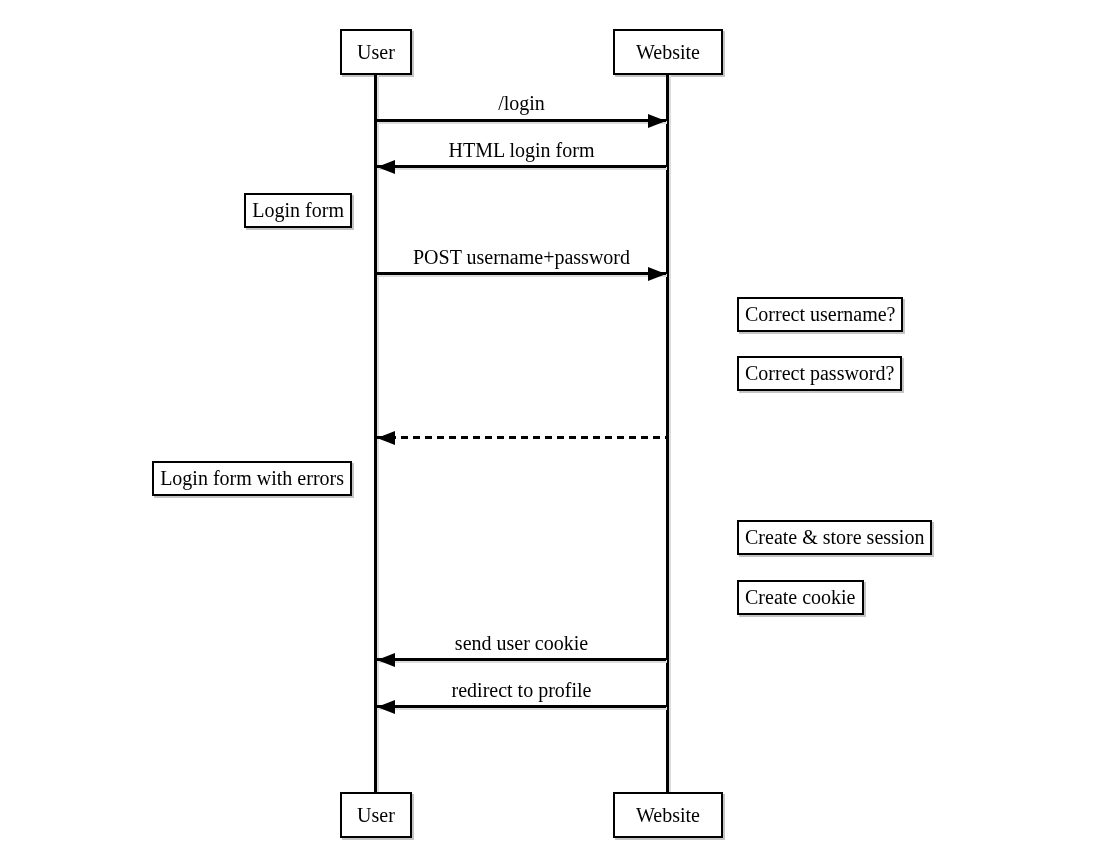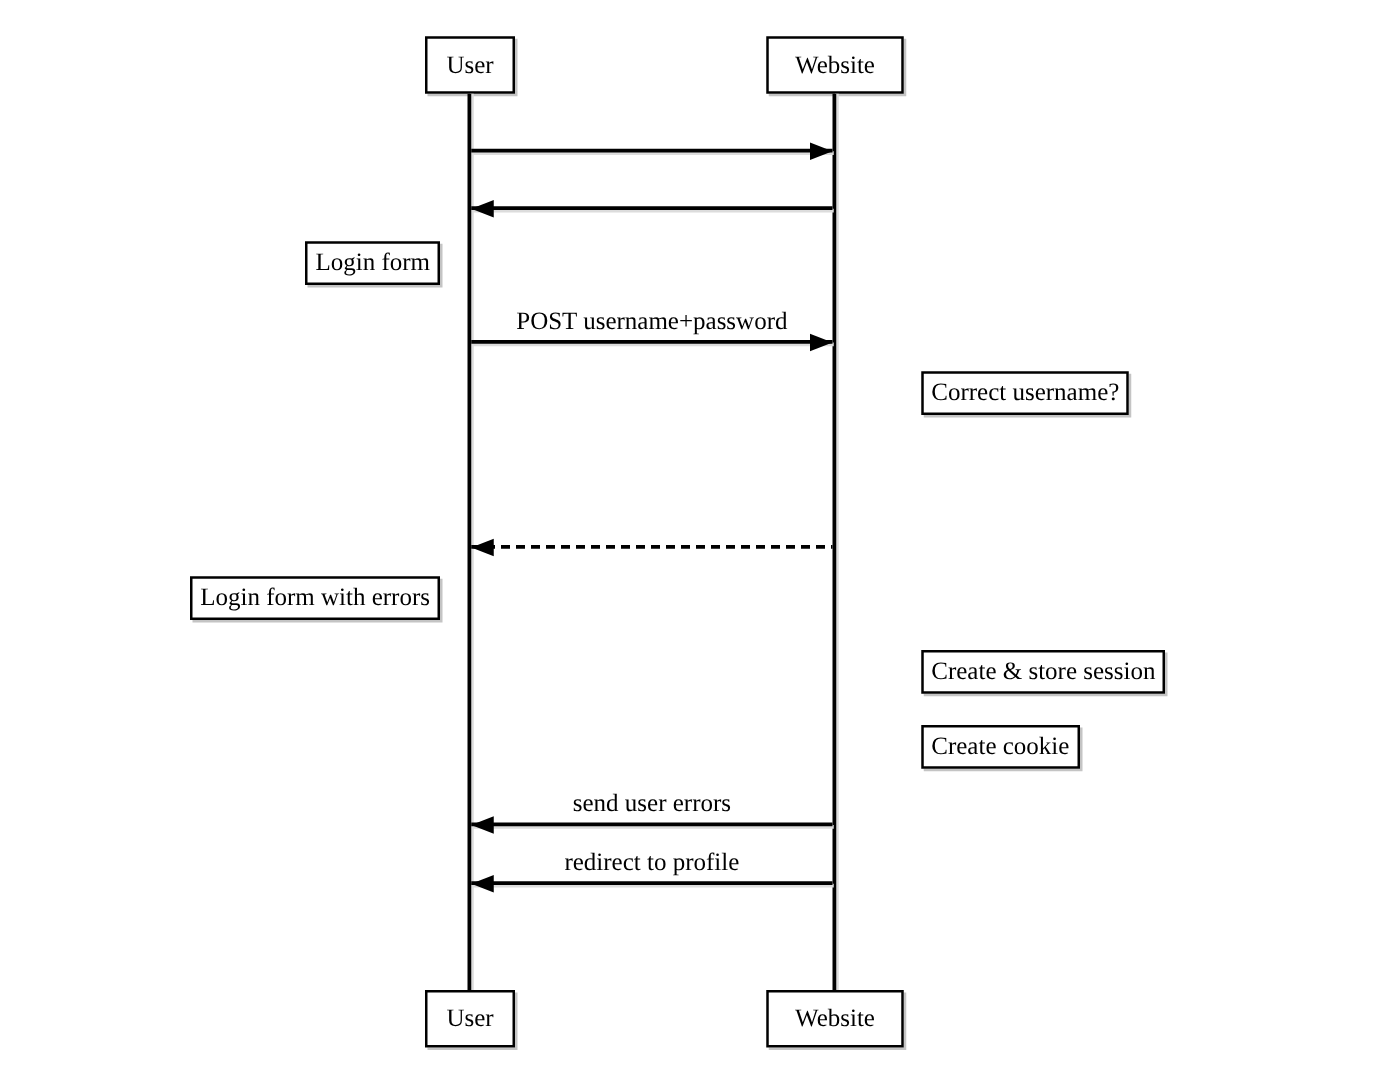--- a/index.html
+++ b/index.html
@@ -88,43 +88,46 @@
 <body>
 
 <div class="stage">
 
   <div class="abox" style="left:340px; top:29px; width:72px">User</div>
   <div class="abox" style="left:613px; top:29px; width:110px">Website</div>
 
   <div class="lifeline" style="left:374px"></div>
   <div class="lifeline" style="left:666px"></div>
 
+  <div class="mlabel" style="top:90px">/login</div>
   <div class="mline" style="top:119px"></div>
   <div class="ah right" style="top:114px"></div>
 
+  <div class="mlabel" style="top:137px">HTML login form</div>
   <div class="mline" style="top:165px"></div>
   <div class="ah left" style="top:160px"></div>
 
   <div class="note left-col" style="top:193px">Login form</div>
 
   <div class="mlabel" style="top:244px">POST username+password</div>
   <div class="mline" style="top:272px"></div>
   <div class="ah right" style="top:267px"></div>
 
   <div class="note right-col" style="top:297px">Correct username?</div>
+  <div class="note right-col" style="top:356px">Correct password?</div>
 
   <div class="mline dashed" style="top:436px"></div>
   <div class="ah left" style="top:431px"></div>
 
   <div class="note left-col" style="top:461px">Login form with errors</div>
 
   <div class="note right-col" style="top:520px">Create &amp; store session</div>
   <div class="note right-col" style="top:580px">Create cookie</div>
 
-  <div class="mlabel" style="top:630px">send user errors</div>
+  <div class="mlabel" style="top:630px">send user cookie</div>
   <div class="mline" style="top:658px"></div>
   <div class="ah left" style="top:653px"></div>
 
   <div class="mlabel" style="top:677px">redirect to profile</div>
   <div class="mline" style="top:705px"></div>
   <div class="ah left" style="top:700px"></div>
 
 
   <div class="abox" style="left:340px; top:792px; width:72px">User</div>
   <div class="abox" style="left:613px; top:792px; width:110px">Website</div>

